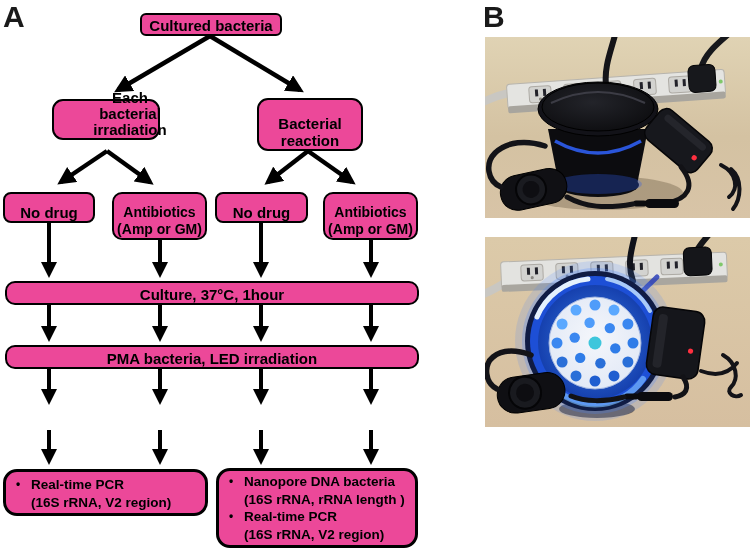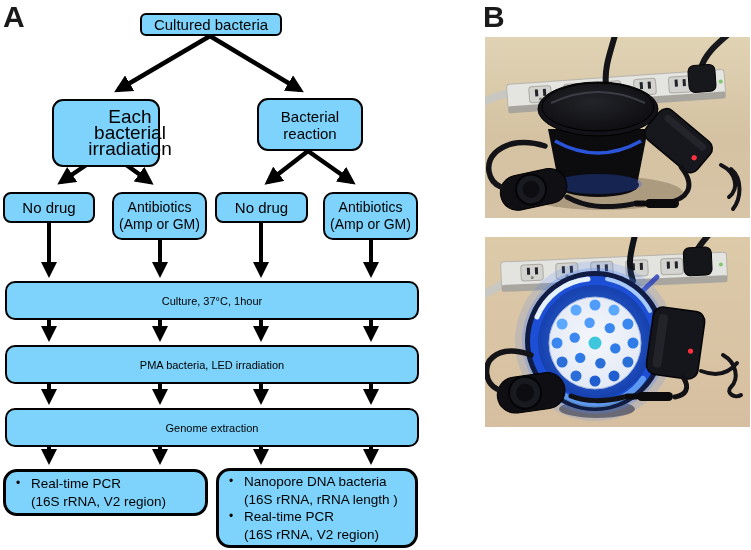--- a/index.html
+++ b/index.html
@@ -5,31 +5,31 @@
   html,body{margin:0;padding:0;background:#ffffff;}
   body{font-family:"Liberation Sans", sans-serif;}
   .figure{position:relative;width:751px;height:550px;background:#ffffff;overflow:hidden;}
   .panel-label{position:absolute;font-size:30px;font-weight:bold;color:#1a1a1a;line-height:1;}
   #label-a{left:3px;top:2px;}
   #label-b{left:483px;top:2px;}
 
   
   .fc-arrows{position:absolute;left:0;top:0;z-index:0;pointer-events:none;}
   .fc-node{position:absolute;box-sizing:border-box;border:2.5px solid #000;border-radius:8px;
-           background:#7dd3fc;display:flex;align-items:center;justify-content:center;text-align:center;
-           font-weight:normal;color:#000;z-index:1;}
+           background:#ec4899;display:flex;align-items:flex-end;justify-content:center;text-align:center;
+           font-weight:bold;color:#000;z-index:1;}
   .stack span{display:block;}
   .n-top{left:140px;top:13px;width:142px;height:23px;font-size:15px;border-radius:6px;}
-  .n-bleft{left:52px;top:99px;width:108px;height:68px;font-size:19px;line-height:16px;border-radius:11px;padding-left:48px;}
+  .n-bleft{left:52px;top:99px;width:108px;height:41px;font-size:15px;line-height:16px;border-radius:11px;padding-left:48px;}
   .n-bright{left:257px;top:98px;width:106px;height:53px;font-size:15px;line-height:17px;border-radius:11px;}
   .n-nd1{left:3px;top:192px;width:92px;height:31px;font-size:15px;}
   .n-ab1{left:112px;top:192px;width:95px;height:48px;font-size:14px;line-height:17px;border-radius:10px;}
   .n-nd2{left:215px;top:192px;width:93px;height:31px;font-size:15px;}
   .n-ab2{left:323px;top:192px;width:95px;height:48px;font-size:14px;line-height:17px;border-radius:10px;}
-  .n-bar{left:5px;width:414px;height:39px;font-size:11px;border-radius:10px;}
+  .n-bar{left:5px;width:414px;height:24px;font-size:15px;border-radius:10px;}
   .n-bar1{top:281px;} .n-bar2{top:345px;} .n-bar3{top:408px;}
   .n-res-left{left:3px;top:469px;width:205px;height:47px;border-radius:14px;border-width:3px;}
   .n-res-right{left:216px;top:468px;width:202px;height:80px;border-radius:14px;border-width:3px;}
   .res-items{display:flex;flex-direction:column;justify-content:center;width:100%;padding:2px 4px 2px 10px;box-sizing:border-box;}
   .res-item{display:grid;grid-template-columns:15px 1fr;font-size:13.5px;line-height:17.5px;text-align:left;}
   .res-bullet{font-size:12px;}
 
   
   .photo{position:absolute;display:block;}
   #photo-off{left:485px;top:37px;}
@@ -118,23 +118,20 @@
       <span>Antibiotics</span>
       <span>(Amp or GM)</span>
     </div>
   </div>
 
   <div class="fc-node n-bar n-bar1">
     <span>Culture, 37°C, 1hour</span>
   </div>
   <div class="fc-node n-bar n-bar2">
     <span>PMA bacteria, LED irradiation</span>
-  </div>
-  <div class="fc-node n-bar n-bar3">
-    <span>Genome extraction</span>
   </div>
 
   <div class="fc-node n-res-left">
     <div class="res-items">
       <div class="res-item">
         <span class="res-bullet">•</span>
         <span>Real-time PCR</span>
         <span></span>
         <span>(16S rRNA, V2 region)</span>
       </div>

